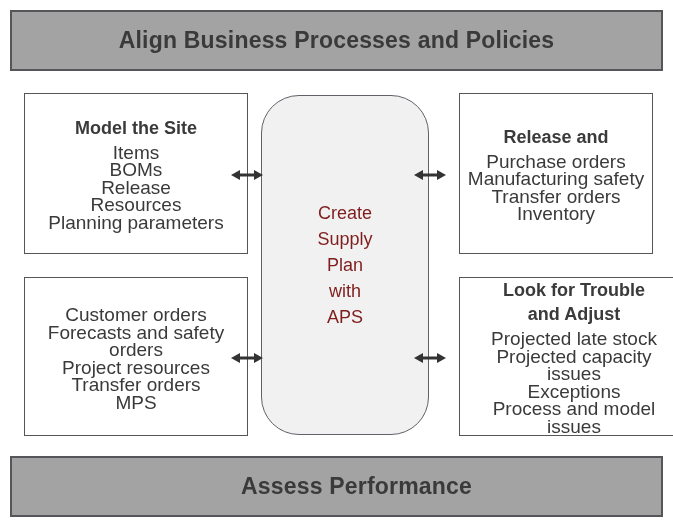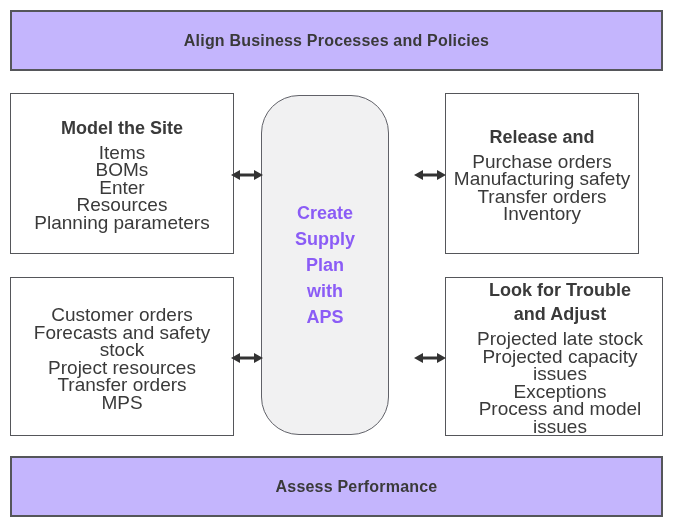--- a/index.html
+++ b/index.html
@@ -14,43 +14,44 @@
     height: 527px;
     background: #ffffff;
     overflow: hidden;
   }
   .banner {
     position: absolute;
     left: 10px;
     width: 653px;
     height: 61px;
     box-sizing: border-box;
-    background: #c4b5fd;
+    background: #a3a3a3;
     border: 2px solid #55565a;
     display: flex;
     align-items: center;
     justify-content: center;
-    font-size: 16px;
+    font-size: 23px;
     font-weight: bold;
     color: #3a3a3a;
     letter-spacing: 0.2px;
   }
   .banner.top { top: 10px; }
   .banner.bottom { top: 456px; padding-left: 40px; }
 
   .box {
     position: absolute;
     box-sizing: border-box;
     background: #ffffff;
     border: 1.5px solid #55565a;
     display: flex;
     flex-direction: column;
     justify-content: center;
     align-items: center;
     text-align: center;
+    margin-left: 14px;
   }
   .box-tl { left: 10px;  top: 93px;  width: 224px; height: 161px; }
   .box-tr { left: 445px; top: 93px;  width: 194px; height: 161px; }
   .box-bl { left: 10px;  top: 277px; width: 224px; height: 159px; }
   .box-br { left: 445px; top: 277px; width: 218px; height: 159px; padding-left: 12px; }
 
   .box-title {
     font-size: 18px;
     font-weight: bold;
     line-height: 24px;
@@ -60,35 +61,35 @@
     margin-top: 4px;
     font-size: 19px;
     line-height: 17.5px;
     color: #3a3a3a;
   }
 
   .center-box {
     position: absolute;
     left: 261px;
     top: 95px;
-    width: 128px;
+    width: 168px;
     height: 340px;
     box-sizing: border-box;
     background: #f1f1f2;
     border: 1.5px solid #606168;
     border-radius: 38px;
     display: flex;
     flex-direction: column;
     justify-content: center;
     align-items: center;
     text-align: center;
     font-size: 18px;
-    font-weight: bold;
+    font-weight: normal;
     line-height: 26px;
-    color: #8b5cf6;
+    color: #7f1d1d;
   }
 
   .arrow {
     position: absolute;
     width: 32px;
     height: 12px;
   }
   .arrow svg { display: block; }
   .arrow-tl { left: 231px; top: 169px; }
   .arrow-tr { left: 414px; top: 169px; }
@@ -105,42 +106,42 @@
   </div>
 
   <div class="box box-tl">
     <div class="box-title">
       <div>Model the Site</div>
       <div></div>
     </div>
     <div class="box-items">
       <div>Items</div>
       <div>BOMs</div>
-      <div>Enter</div>
+      <div>Release</div>
       <div>Resources</div>
       <div>Planning parameters</div>
     </div>
   </div>
 
   <div class="box box-tr">
     <div class="box-title">
       <div>Release and</div>
     </div>
     <div class="box-items">
       <div>Purchase orders</div>
       <div>Manufacturing safety</div>
       <div>Transfer orders</div>
       <div>Inventory</div>
     </div>
   </div>
 
   <div class="box box-bl">
     <div class="box-items">
       <div>Customer orders</div>
-      <div>Forecasts and safety stock</div>
+      <div>Forecasts and safety orders</div>
       <div>Project resources</div>
       <div>Transfer orders</div>
       <div>MPS</div>
     </div>
   </div>
 
   <div class="box box-br">
     <div class="box-title">
       <div>Look for Trouble</div>
       <div>and Adjust</div>

